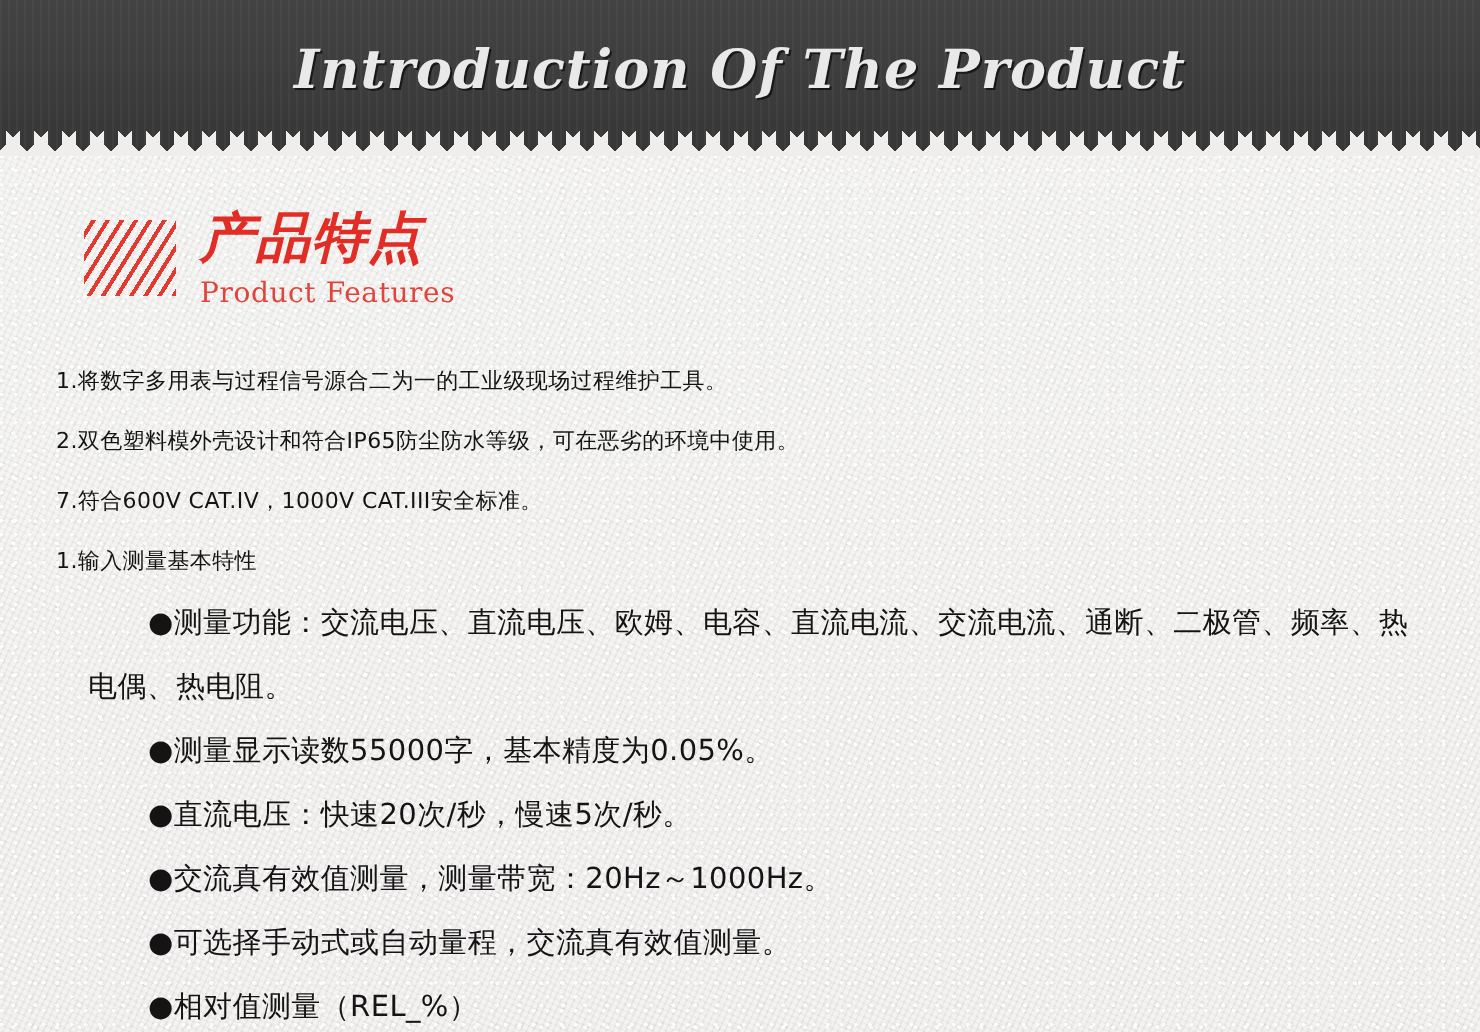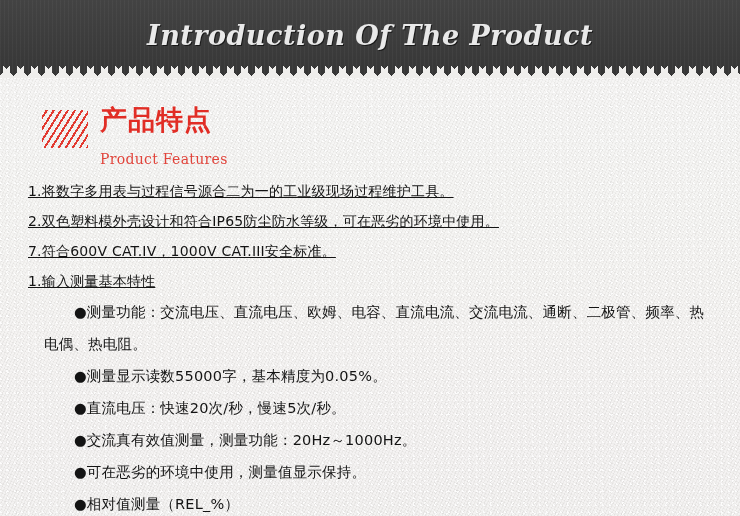--- a/index.html
+++ b/index.html
@@ -94,42 +94,42 @@
     left: 58px;
     top: -2px;
   }
   .head-cn {
     font-family: "DejaVu Sans", "Liberation Sans", sans-serif;
     font-weight: bold;
     font-size: 27px;
     color: #e12d25;
     line-height: 32px;
     letter-spacing: 1px;
+    font-style: italic;
   }
   .head-en {
     font-family: "DejaVu Serif", serif;
     font-size: 14px;
     color: #e1443b;
     line-height: 18px;
-    margin-top: 14px;
+    margin-top: 2px;
     letter-spacing: 0.3px;
   }
 
   
   .content {
     margin: 18px 28px 0 28px;
     font-family: "DejaVu Sans", "Liberation Sans", sans-serif;
     color: #141414;
   }
   .item {
-    font-size: 14px;
+    font-size: 11px;
     line-height: 30px;
     letter-spacing: 0.2px;
     white-space: nowrap;
-    text-decoration: underline;
   }
   .sub {
     font-size: 14.5px;
     line-height: 32px;
     letter-spacing: 0.2px;
     text-indent: 30px;
     margin-left: 16px;
   }
   .sub.wrap {
     white-space: normal;
@@ -156,18 +156,18 @@
 
   <div class="content">
     <div class="item">1.将数字多用表与过程信号源合二为一的工业级现场过程维护工具。</div>
     <div class="item">2.双色塑料模外壳设计和符合IP65防尘防水等级，可在恶劣的环境中使用。</div>
     <div class="item">7.符合600V CAT.IV，1000V CAT.III安全标准。</div>
     <div class="item">1.输入测量基本特性</div>
 
     <div class="sub wrap">●测量功能：交流电压、直流电压、欧姆、电容、直流电流、交流电流、通断、二极管、频率、热电偶、热电阻。</div>
     <div class="sub">●测量显示读数55000字，基本精度为0.05%。</div>
     <div class="sub">●直流电压：快速20次/秒，慢速5次/秒。</div>
-    <div class="sub">●交流真有效值测量，测量功能：20Hz～1000Hz。</div>
-    <div class="sub">●可在恶劣的环境中使用，测量值显示保持。</div>
+    <div class="sub">●交流真有效值测量，测量带宽：20Hz～1000Hz。</div>
+    <div class="sub">●可选择手动式或自动量程，交流真有效值测量。</div>
     <div class="sub">●相对值测量（REL_%）</div>
   </div>
 
 </div>
 
 </body></html>

